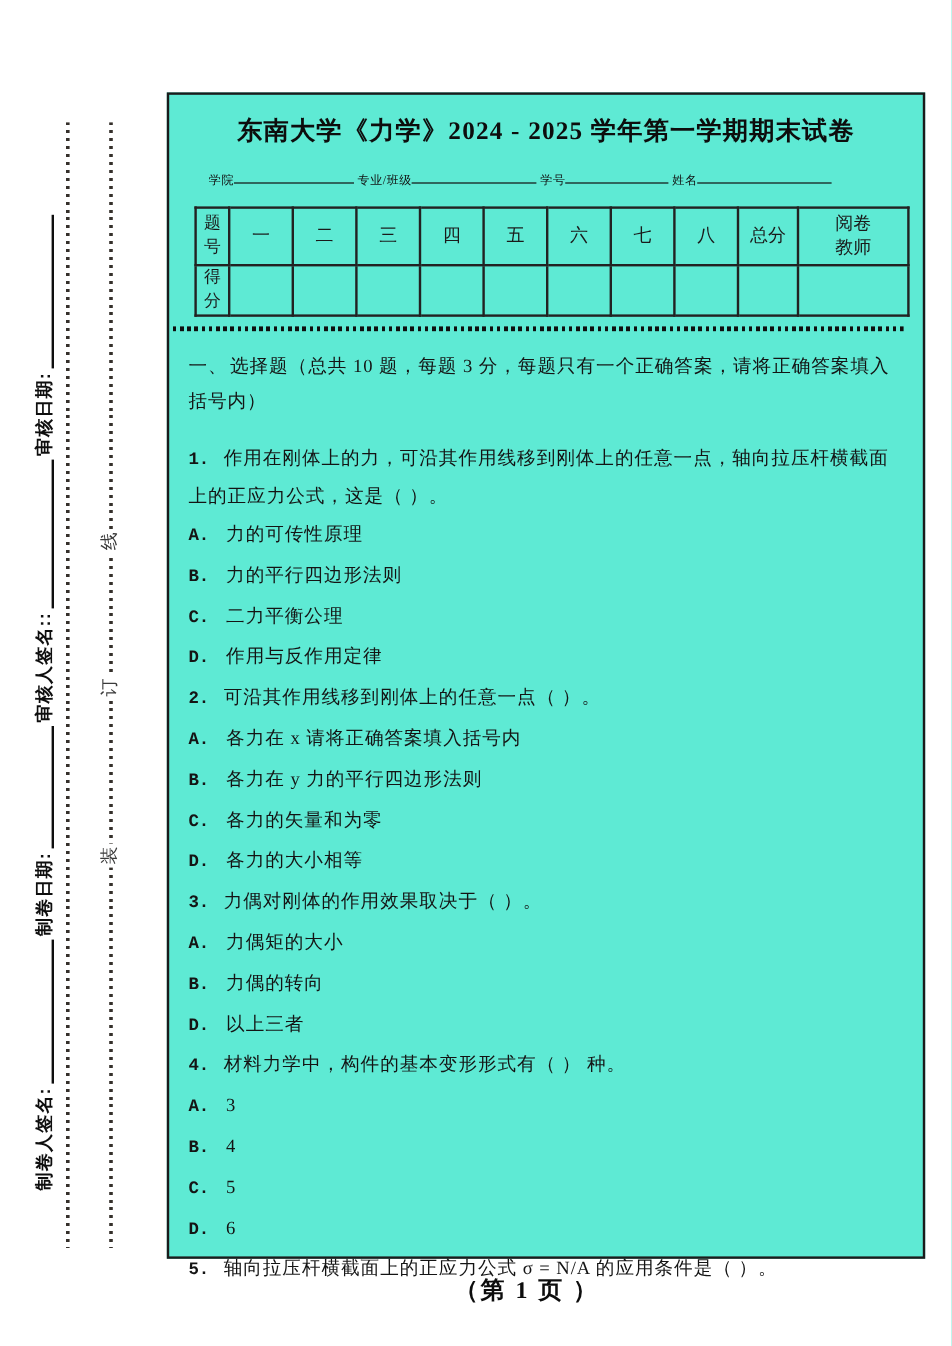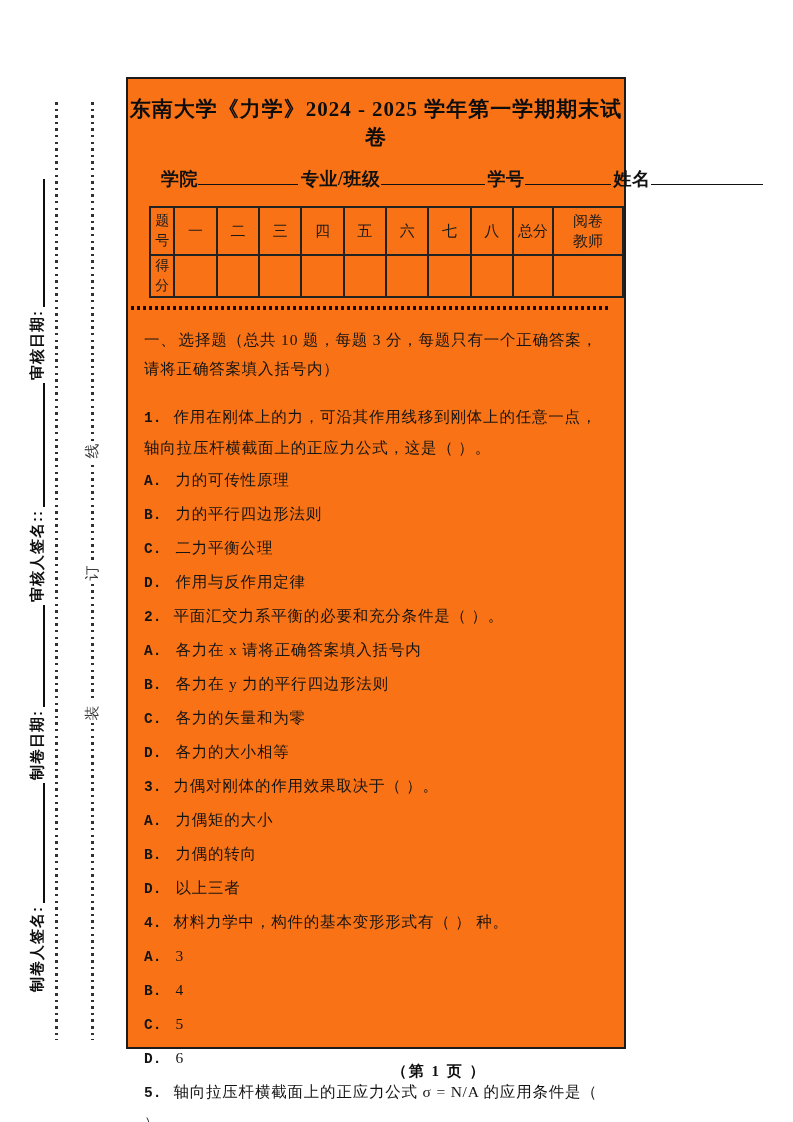--- a/index.html
+++ b/index.html
@@ -25,28 +25,28 @@
   }
   .line1{left:55px}.line2{left:91px}
   .bind-char{
     position:absolute;left:82px;width:20px;height:20px;background:#fff;
     color:#3a3a3a;font-size:15px;line-height:20px;text-align:center;
     transform:rotate(-90deg);
   }
   .bind-char.c0{top:441px}.bind-char.c1{top:563px}.bind-char.c2{top:703px}
   
   .main-box{
-    position:absolute;left:126px;top:77px;width:500px;height:972px;
-    border:2px solid #1b1b1b;box-sizing:border-box;background:#f97316;
+    position:absolute;left:139px;top:77px;width:632px;height:972px;
+    border:2px solid #1b1b1b;box-sizing:border-box;background:#5eead4;
   }
   .title{
     margin-top:16px;text-align:center;font-weight:bold;font-size:21px;
     letter-spacing:1px;color:#0d0d0d;
   }
-  .info-row{margin:16px 0 0 33px;font-size:18px;font-weight:bold;white-space:nowrap;}
+  .info-row{margin:16px 0 0 33px;font-size:10px;font-weight:normal;white-space:nowrap;}
   .i-label{letter-spacing:0.5px;}
   .i-line{display:inline-block;border-bottom:1.5px solid #111;height:13px;margin-right:3px;}
   .i-line.iw0{width:100px}.i-line.iw1{width:104px}.i-line.iw2{width:86px}.i-line.iw3{width:112px}
   .score-table{border-collapse:collapse;margin:15px 0 0 21px;table-layout:fixed;}
   .score-table td{
     border:2px solid #222;text-align:center;vertical-align:middle;
     font-size:15px;padding:0;line-height:20px;white-space:pre-line;color:#1a1a1a;
   }
   .score-table tr.hdr td{height:46px;}
   .score-table tr.scr td{height:40px;}
@@ -62,21 +62,21 @@
   .q-line{line-height:29px;margin-bottom:3px;letter-spacing:0.8px;}
   .sec{margin-bottom:19px;}
   .sec-label{margin-right:2px;}
   .tok{
     font-family:"Liberation Mono","DejaVu Sans Mono",monospace;
     font-weight:bold;font-size:14.5px;letter-spacing:0;margin-right:12px;
   }
   .opt .tok{margin-right:14px;}
   .footer{
     position:absolute;left:131px;top:1062px;width:616px;text-align:center;
-    font-weight:bold;font-size:15px;letter-spacing:2px;color:#0d0d0d;
+    font-weight:bold;font-size:20px;letter-spacing:2px;color:#0d0d0d;
   }
 </style>
 </head>
 <body>
 
 <div class="margin-fields-outer">
   <div class="margin-fields">
       <span class="m-label">制卷人签名:</span>
       <span class="m-line w0"></span>
       <span class="m-label">制卷日期:</span>
@@ -139,21 +139,21 @@
   <div class="questions">
     <div class="q-line sec">
       <span class="sec-label">一、</span><span>选择题（总共 10 题，每题 3 分，每题只有一个正确答案，请将正确答案填入括号内）</span>
     </div>
     <div id="question-list">
         <div class="q-line"><span class="tok">1.</span><span>作用在刚体上的力，可沿其作用线移到刚体上的任意一点，轴向拉压杆横截面上的正应力公式，这是（  ）。</span></div>
         <div class="q-line opt"><span class="tok">A.</span><span>力的可传性原理</span></div>
         <div class="q-line opt"><span class="tok">B.</span><span>力的平行四边形法则</span></div>
         <div class="q-line opt"><span class="tok">C.</span><span>二力平衡公理</span></div>
         <div class="q-line opt"><span class="tok">D.</span><span>作用与反作用定律</span></div>
-        <div class="q-line"><span class="tok">2.</span><span>平面汇交力系平衡的必要和充分条件是（  ）。</span></div>
+        <div class="q-line"><span class="tok">2.</span><span>可沿其作用线移到刚体上的任意一点（  ）。</span></div>
         <div class="q-line opt"><span class="tok">A.</span><span>各力在 x 请将正确答案填入括号内</span></div>
         <div class="q-line opt"><span class="tok">B.</span><span>各力在 y 力的平行四边形法则</span></div>
         <div class="q-line opt"><span class="tok">C.</span><span>各力的矢量和为零</span></div>
         <div class="q-line opt"><span class="tok">D.</span><span>各力的大小相等</span></div>
         <div class="q-line"><span class="tok">3.</span><span>力偶对刚体的作用效果取决于（  ）。</span></div>
         <div class="q-line opt"><span class="tok">A.</span><span>力偶矩的大小</span></div>
         <div class="q-line opt"><span class="tok">B.</span><span>力偶的转向</span></div>
         <div class="q-line opt"><span class="tok">D.</span><span>以上三者</span></div>
         <div class="q-line"><span class="tok">4.</span><span>材料力学中，构件的基本变形形式有（  ） 种。</span></div>
         <div class="q-line opt"><span class="tok">A.</span><span>3</span></div>

